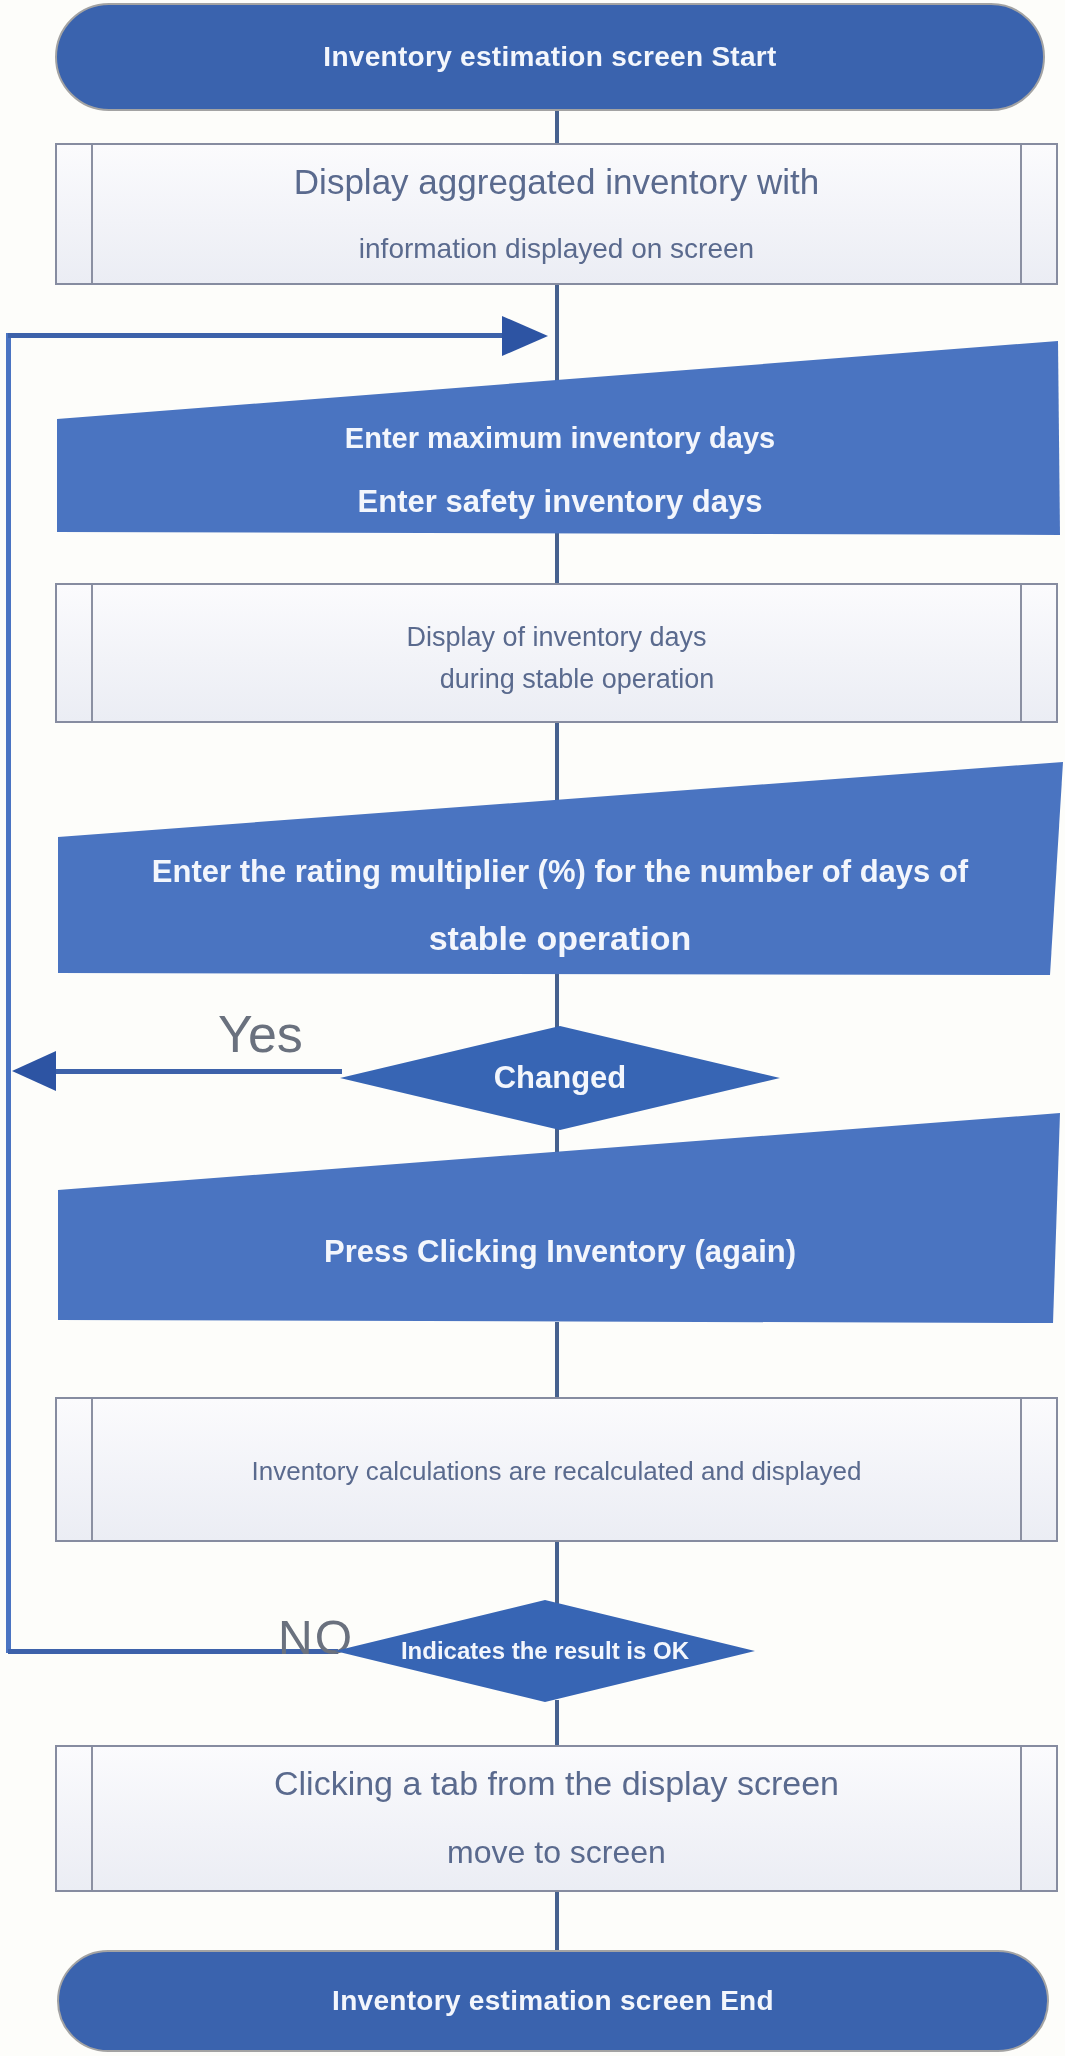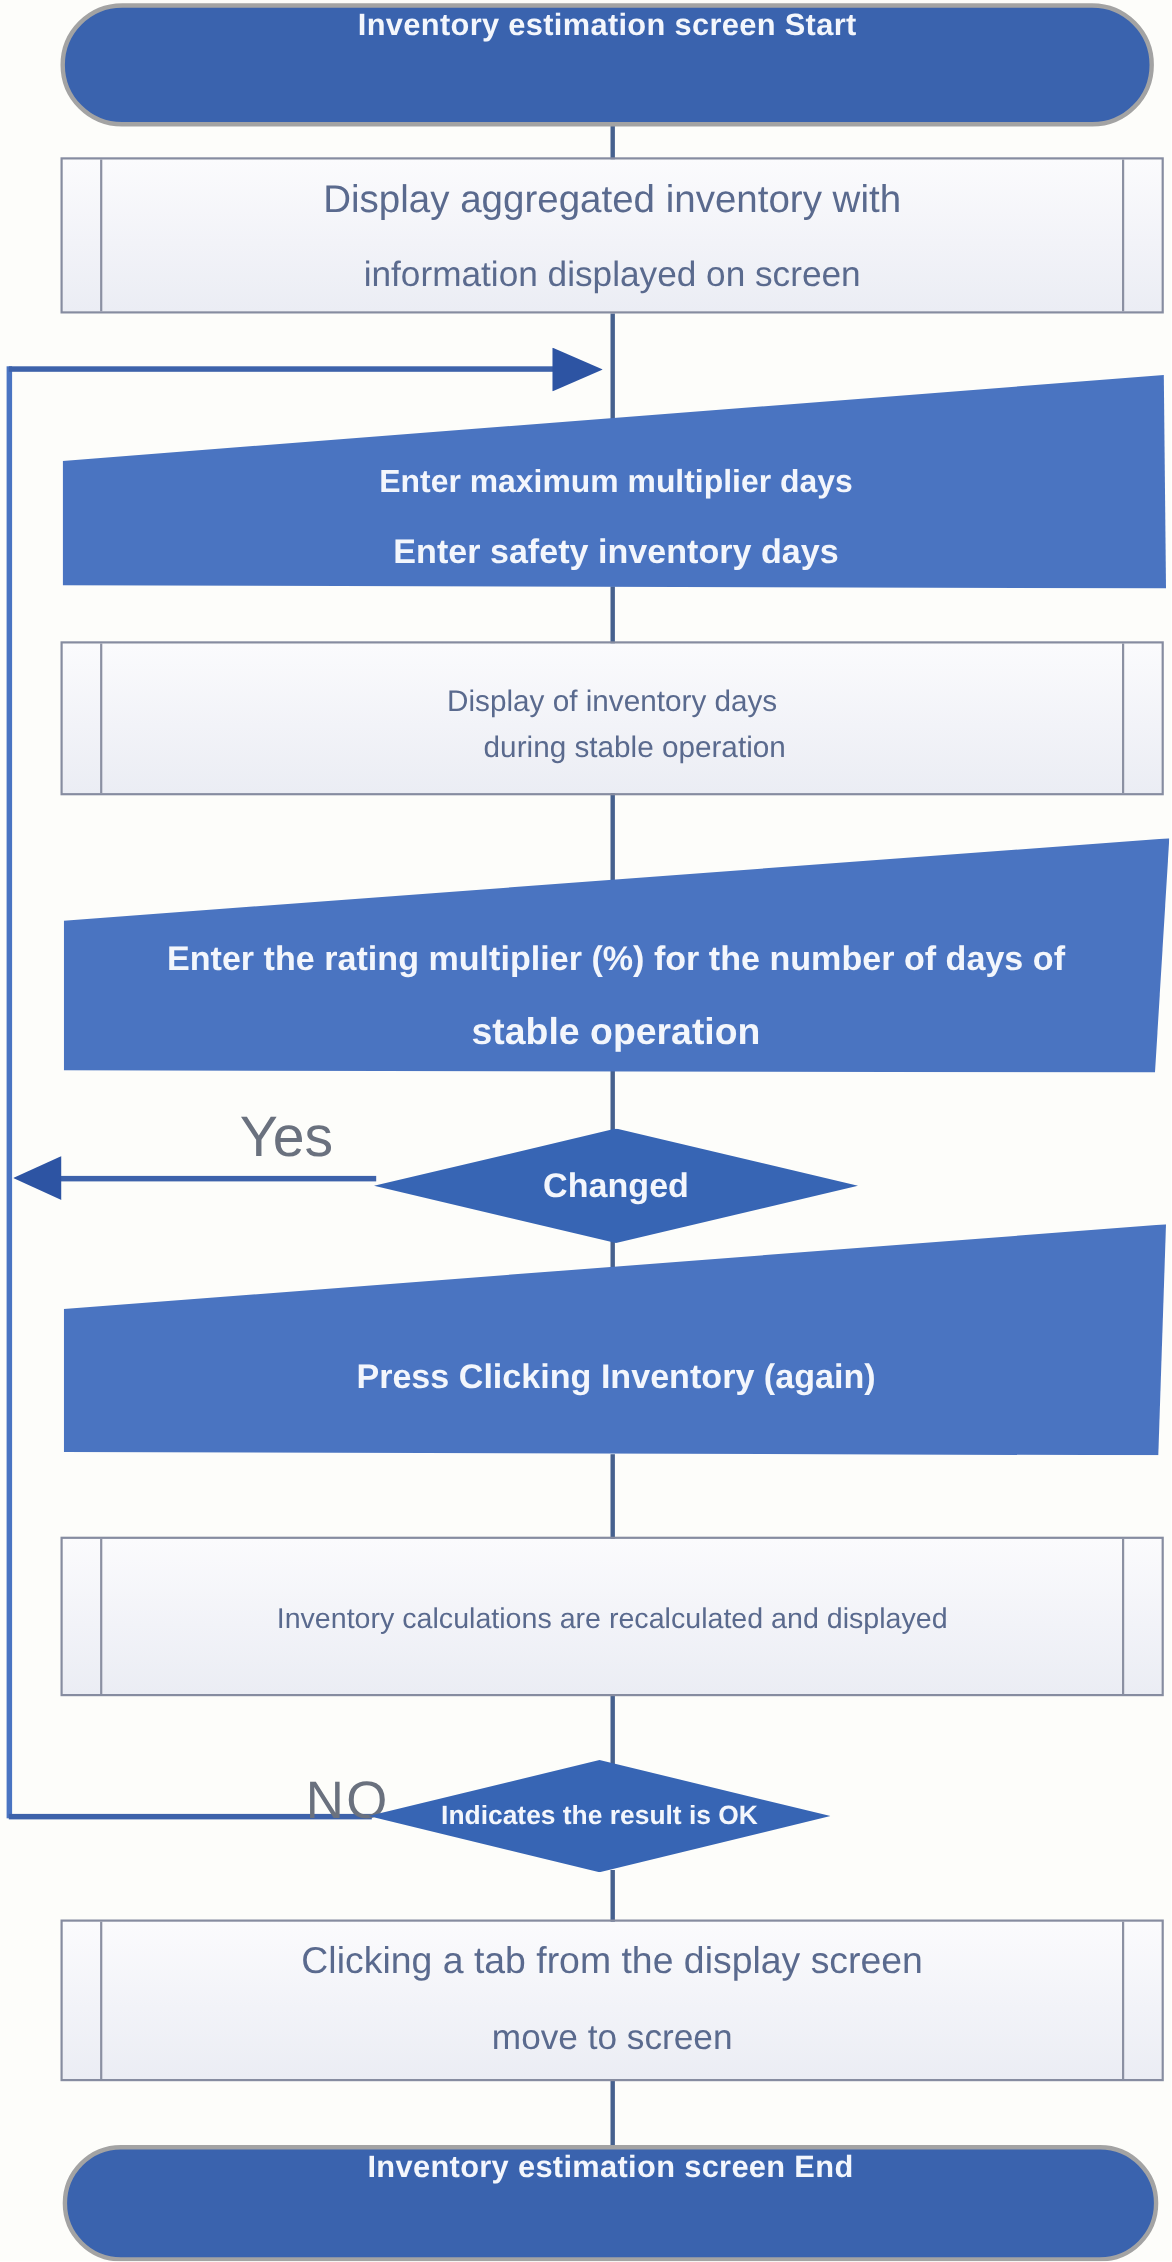--- a/index.html
+++ b/index.html
@@ -12,23 +12,23 @@
   }
   
   .conn{position:absolute;width:4px;background:var(--connector,#46618e);}
   .loopv{position:absolute;width:5px;background:var(--loop-line,#4a74c2);}
   .looph{position:absolute;height:5px;background:var(--loop-line-h,#3d62aa);}
   .arrow{position:absolute;background:var(--arrow,#2d54a3);}
   .arrow.right{clip-path:polygon(0 0,100% 50%,0 100%);}
   .arrow.left{clip-path:polygon(100% 0,0 50%,100% 100%);}
   
   .pill{
-    position:absolute;display:flex;align-items:flex-start;justify-content:center;
+    position:absolute;display:flex;align-items:center;justify-content:center;
     background:var(--pill-blue,#3a63ae);
-    border:4px solid #a3a3a3;border-radius:60px;
+    border:2px solid #a3a3a3;border-radius:60px;
     color:#f3f6fc;font-size:28px;font-weight:bold;letter-spacing:.3px;
   }
   
   .pbox{
     position:absolute;left:55px;width:1003px;
     background:linear-gradient(180deg,#fbfbfd 0%,#f2f3f8 55%,#ebedf4 100%);
     border:2px solid #868ca0;box-sizing:border-box;
   }
   .pbox .bar{position:absolute;top:0;bottom:0;width:2px;background:#8b90a2;}
   .pbox .bar.l{left:34px;} .pbox .bar.r{right:34px;}
@@ -74,25 +74,25 @@
   <div class="looph" style="left:8px;top:1649px;width:330px;"></div>
 
   <div class="pill" style="left:55px;top:3px;width:986px;height:104px;">
     <span>Inventory estimation screen Start</span>
   </div>
 
   <div class="pbox" style="top:143px;height:142px;">
     <span class="bar l"></span>
     <span class="bar r"></span>
     <div class="line" style="top:17px;font-size:35px;">Display aggregated inventory with</div>
-    <div class="line" style="top:84px;font-size:32px;">information displayed on screen</div>
+    <div class="line" style="top:84px;font-size:28px;">information displayed on screen</div>
   </div>
 
   <div class="trap" style="top:335px;height:206px;clip-path:polygon(2px 84px,1003px 6px,1005px 200px,2px 197px);">
-    <div class="line" style="top:83px;font-size:29px;">Enter maximum multiplier days</div>
+    <div class="line" style="top:83px;font-size:29px;">Enter maximum inventory days</div>
     <div class="line" style="top:147px;font-size:31px;">Enter safety inventory days</div>
   </div>
 
   <div class="pbox" style="top:583px;height:140px;">
     <span class="bar l"></span>
     <span class="bar r"></span>
     <div class="line" style="top:12px;font-size:27px;margin-top:20px;">Display of inventory days</div>
     <div class="line" style="top:74px;font-size:27px;margin-left:41px;">during stable operation</div>
   </div>
 

